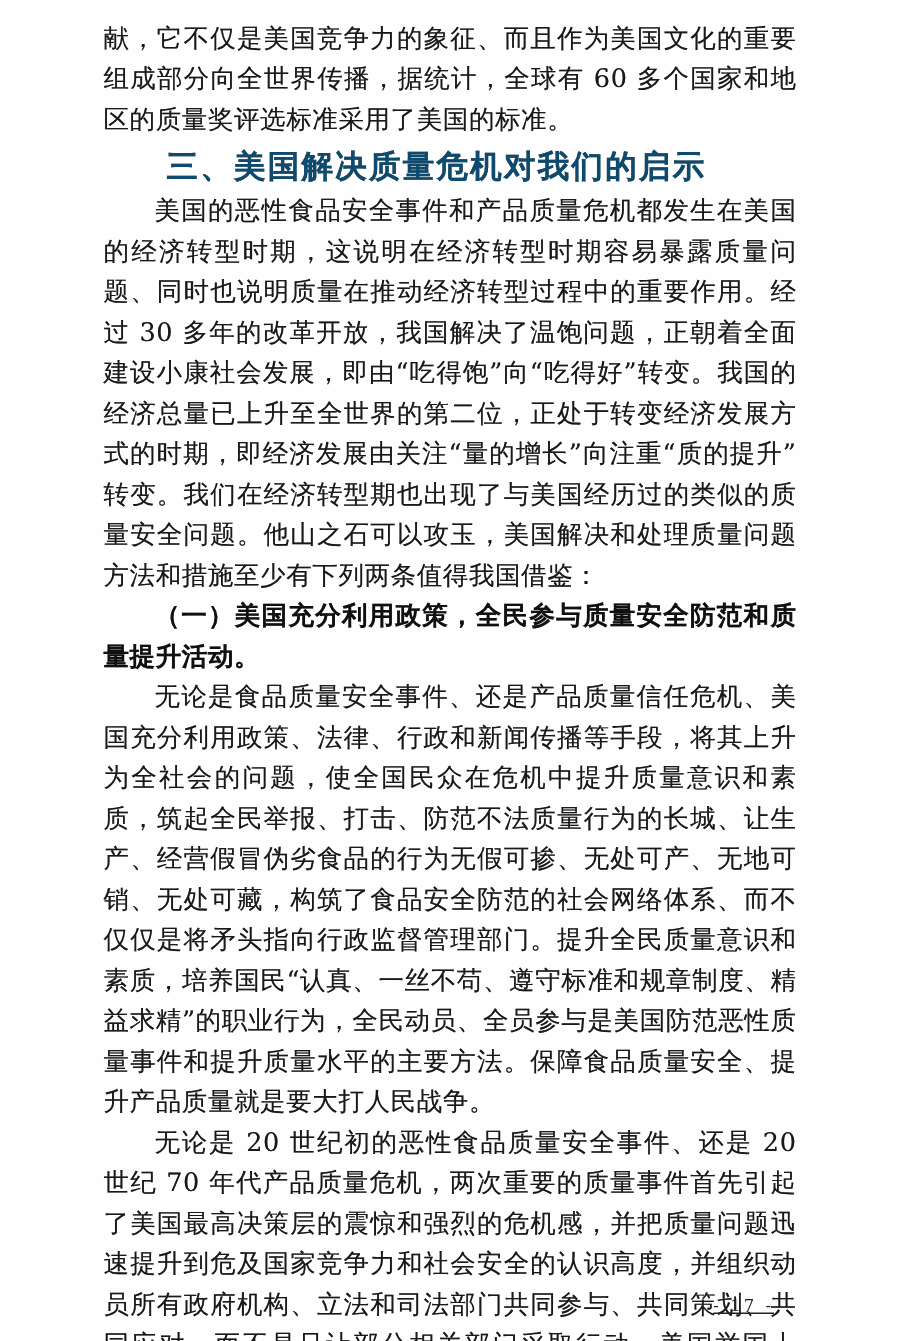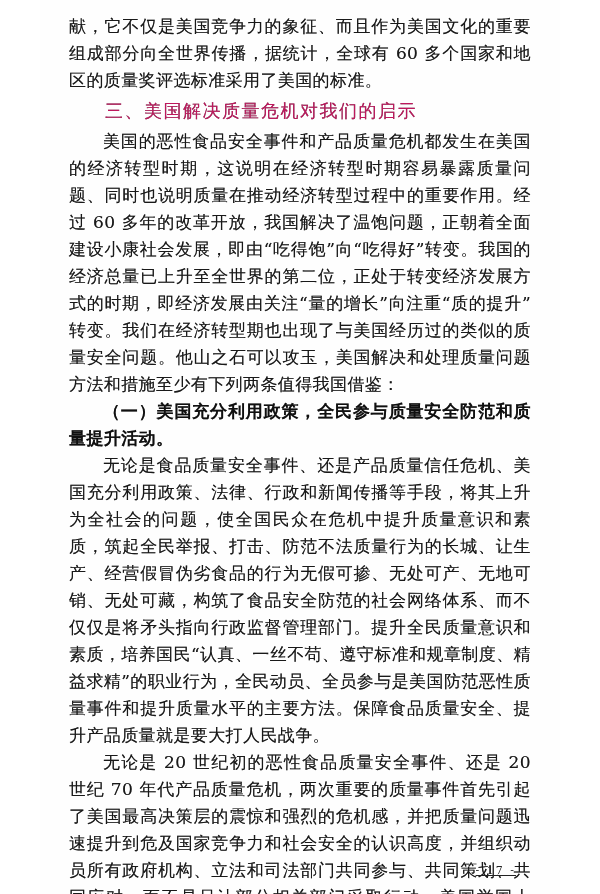--- a/index.html
+++ b/index.html
@@ -27,27 +27,27 @@
     text-justify: inter-ideograph;
     letter-spacing: 0.4px;
     
     text-shadow: 0 0 0.4px rgba(20,20,20,0.55);
   }
   .indent {
     text-indent: 2em;
   }
   .section-heading {
     font-family: "DejaVu Sans", "Liberation Sans", sans-serif;
-    font-weight: normal;
-    font-size: 18px;
+    font-weight: bold;
+    font-size: 21px;
     line-height: 30px;
     margin: 2px 0 2px 0;
     text-indent: 2em;
     letter-spacing: 1.5px;
-    color: #be185d;
+    color: #0c4a6e;
     text-shadow: 0 0 0.4px rgba(10,10,10,0.6);
   }
   .sub-heading {
     font-weight: bold;
     text-indent: 2em;
     letter-spacing: 0.8px;
     color: #101010;
   }
   .page-footer {
     position: absolute;
@@ -61,21 +61,21 @@
 </style>
 </head>
 <body>
 
 <div class="page">
 
   <p>献，它不仅是美国竞争力的象征、而且作为美国文化的重要组成部分向全世界传播，据统计，全球有 60 多个国家和地区的质量奖评选标准采用了美国的标准。</p>
 
   <h1 class="section-heading">三、美国解决质量危机对我们的启示</h1>
 
-  <p class="indent">美国的恶性食品安全事件和产品质量危机都发生在美国的经济转型时期，这说明在经济转型时期容易暴露质量问题、同时也说明质量在推动经济转型过程中的重要作用。经过 60 多年的改革开放，我国解决了温饱问题，正朝着全面建设小康社会发展，即由“吃得饱”向“吃得好”转变。我国的经济总量已上升至全世界的第二位，正处于转变经济发展方式的时期，即经济发展由关注“量的增长”向注重“质的提升”转变。我们在经济转型期也出现了与美国经历过的类似的质量安全问题。他山之石可以攻玉，美国解决和处理质量问题方法和措施至少有下列两条值得我国借鉴：</p>
+  <p class="indent">美国的恶性食品安全事件和产品质量危机都发生在美国的经济转型时期，这说明在经济转型时期容易暴露质量问题、同时也说明质量在推动经济转型过程中的重要作用。经过 30 多年的改革开放，我国解决了温饱问题，正朝着全面建设小康社会发展，即由“吃得饱”向“吃得好”转变。我国的经济总量已上升至全世界的第二位，正处于转变经济发展方式的时期，即经济发展由关注“量的增长”向注重“质的提升”转变。我们在经济转型期也出现了与美国经历过的类似的质量安全问题。他山之石可以攻玉，美国解决和处理质量问题方法和措施至少有下列两条值得我国借鉴：</p>
 
   <p class="sub-heading">（一）美国充分利用政策，全民参与质量安全防范和质量提升活动。</p>
 
   <p class="indent">无论是食品质量安全事件、还是产品质量信任危机、美国充分利用政策、法律、行政和新闻传播等手段，将其上升为全社会的问题，使全国民众在危机中提升质量意识和素质，筑起全民举报、打击、防范不法质量行为的长城、让生产、经营假冒伪劣食品的行为无假可掺、无处可产、无地可销、无处可藏，构筑了食品安全防范的社会网络体系、而不仅仅是将矛头指向行政监督管理部门。提升全民质量意识和素质，培养国民“认真、一丝不苟、遵守标准和规章制度、精益求精”的职业行为，全民动员、全员参与是美国防范恶性质量事件和提升质量水平的主要方法。保障食品质量安全、提升产品质量就是要大打人民战争。</p>
 
 
   <p class="indent">无论是 20 世纪初的恶性食品质量安全事件、还是 20 世纪 70 年代产品质量危机，两次重要的质量事件首先引起了美国最高决策层的震惊和强烈的危机感，并把质量问题迅速提升到危及国家竞争力和社会安全的认识高度，并组织动员所有政府机构、立法和司法部门共同参与、共同策划、共同应对，而不是只让部分相关部门采取行动，美国举国上下，把质量问题上升到国家竞争力、价值观和文化传播的高度，而不是就“质量”谈“质量”，把质量局限于“微观”层面，局限于相关职能部门，这一点可从历届美国总统质量奖颁奖词中体现：</p>
 
   <div class="page-footer">- 17 -</div>
 

